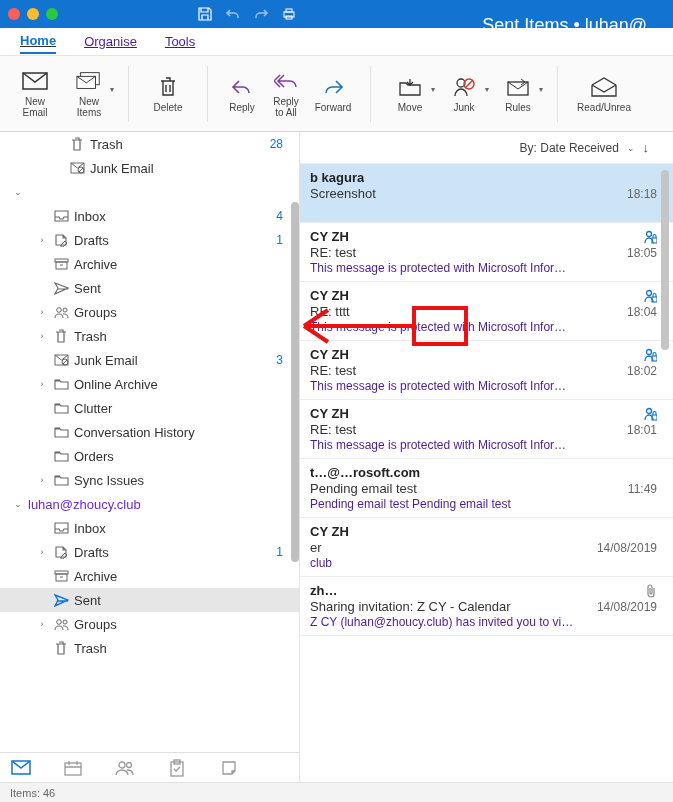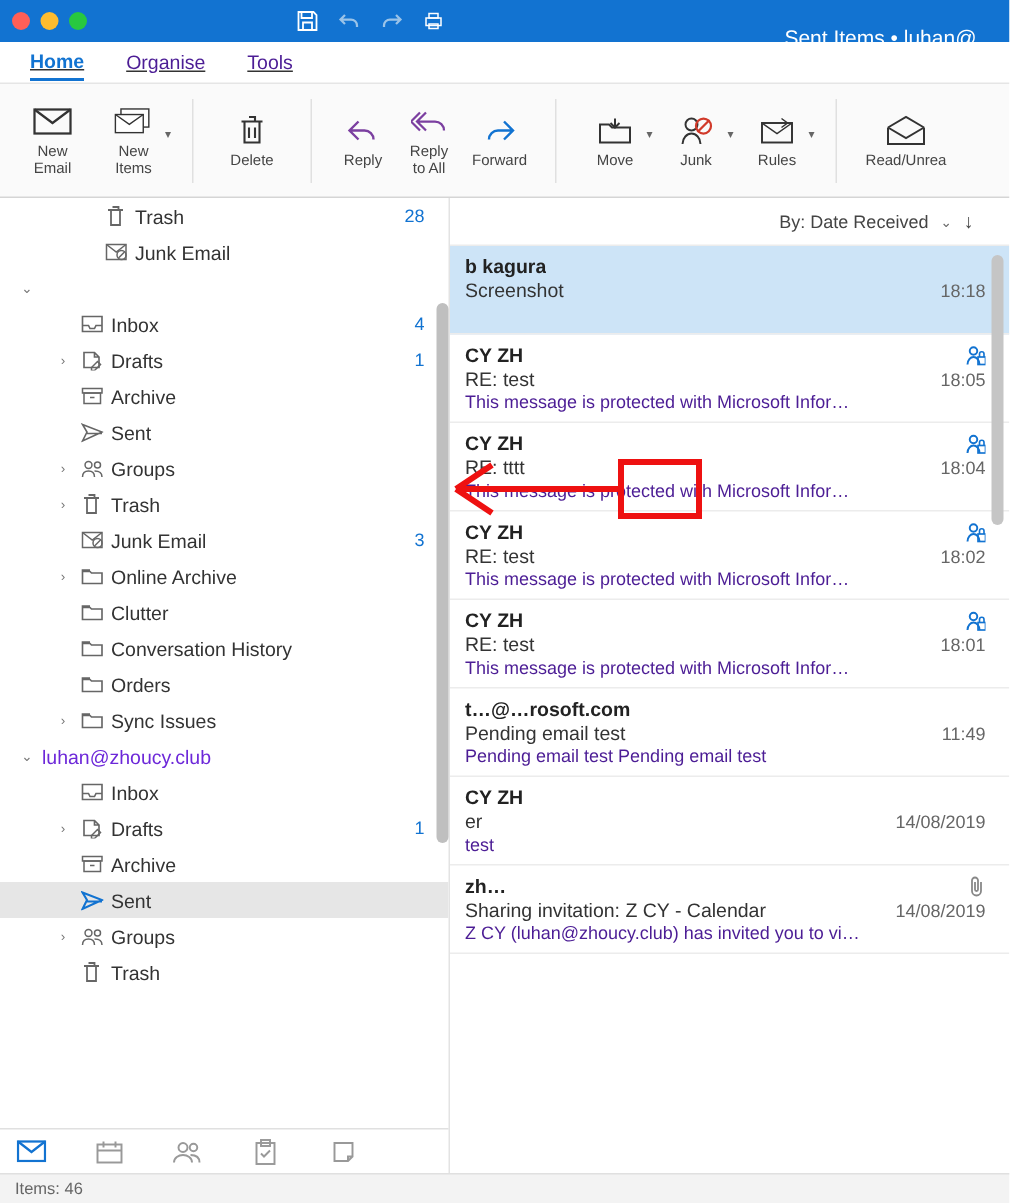--- a/index.html
+++ b/index.html
@@ -5,21 +5,21 @@
   * { box-sizing: border-box; margin: 0; padding: 0; font-family: -apple-system, "Segoe UI", sans-serif; }
   body { width: 673px; height: 802px; overflow: hidden; background: #fff; font-size: 13px; color: #333; }
 
   
   .titlebar { height: 28px; background: #1273d1; display:flex; align-items:center; padding: 0 8px; gap:8px; color:#fff; position:relative; }
   .mac-lights { display:flex; gap:7px; align-items:center; }
   .mac-light { width:12px; height:12px; border-radius:50%; }
   .mac-red{background:#ff5f57;} .mac-yel{background:#febc2e;} .mac-grn{background:#28c840;}
   .qat { display:flex; gap:10px; margin-left:130px; }
   .qat-btn { display:flex; align-items:center; justify-content:center; width:18px; height:18px; }
-  .title-caption{ position:absolute; right:8px; font-size:14px;margin-top:22px; }
+  .title-caption{ position:absolute; right:8px; font-size:18px;margin-top:22px; }
 
   
   .tabs { height:28px; display:flex; align-items:center; padding: 0 20px; gap:28px; font-size:13px; border-bottom:1px solid #e5e5e5;text-decoration:underline; }
   .tab { padding:4px 0; color:#4c1d95;}
   .tab.active { color:#1273d1; border-bottom:2px solid #1273d1; font-weight:600;}
 
   
   .ribbon { height:76px; display:flex; align-items:center; padding: 0 12px; gap:14px; border-bottom:1px solid #d5d5d5; background:#fafafa;}
   .rgroup { display:flex; align-items:center; gap:8px;}
   .rbtn { display:flex; flex-direction:column; align-items:center; justify-content:center; gap:3px; width:46px; height:62px; font-size:10px; color:#444; position:relative;}
@@ -601,21 +601,21 @@
   </div>
         <div class="msg ">
     <div class="msg-top">
       <span class="msg-from">CY ZH</span>
 
     </div>
     <div class="msg-mid">
       <span class="msg-sub">er</span>
       <span class="msg-time">14/08/2019</span>
     </div>
-    <div class="msg-prev">test</div>
+    <div class="msg-prev">club</div>
   </div>
         <div class="msg ">
     <div class="msg-top">
       <span class="msg-from">zh…</span>
 
       <span class="attach-icon">
               <svg width="12" height="14" viewBox="0 0 12 14">
                 <path d="M9 4v6a3 3 0 0 1-6 0V3a2 2 0 0 1 4 0v6a1 1 0 0 1-2 0V4" fill="none" stroke="#888" stroke-width="1.2"></path>
               </svg>
             </span>

